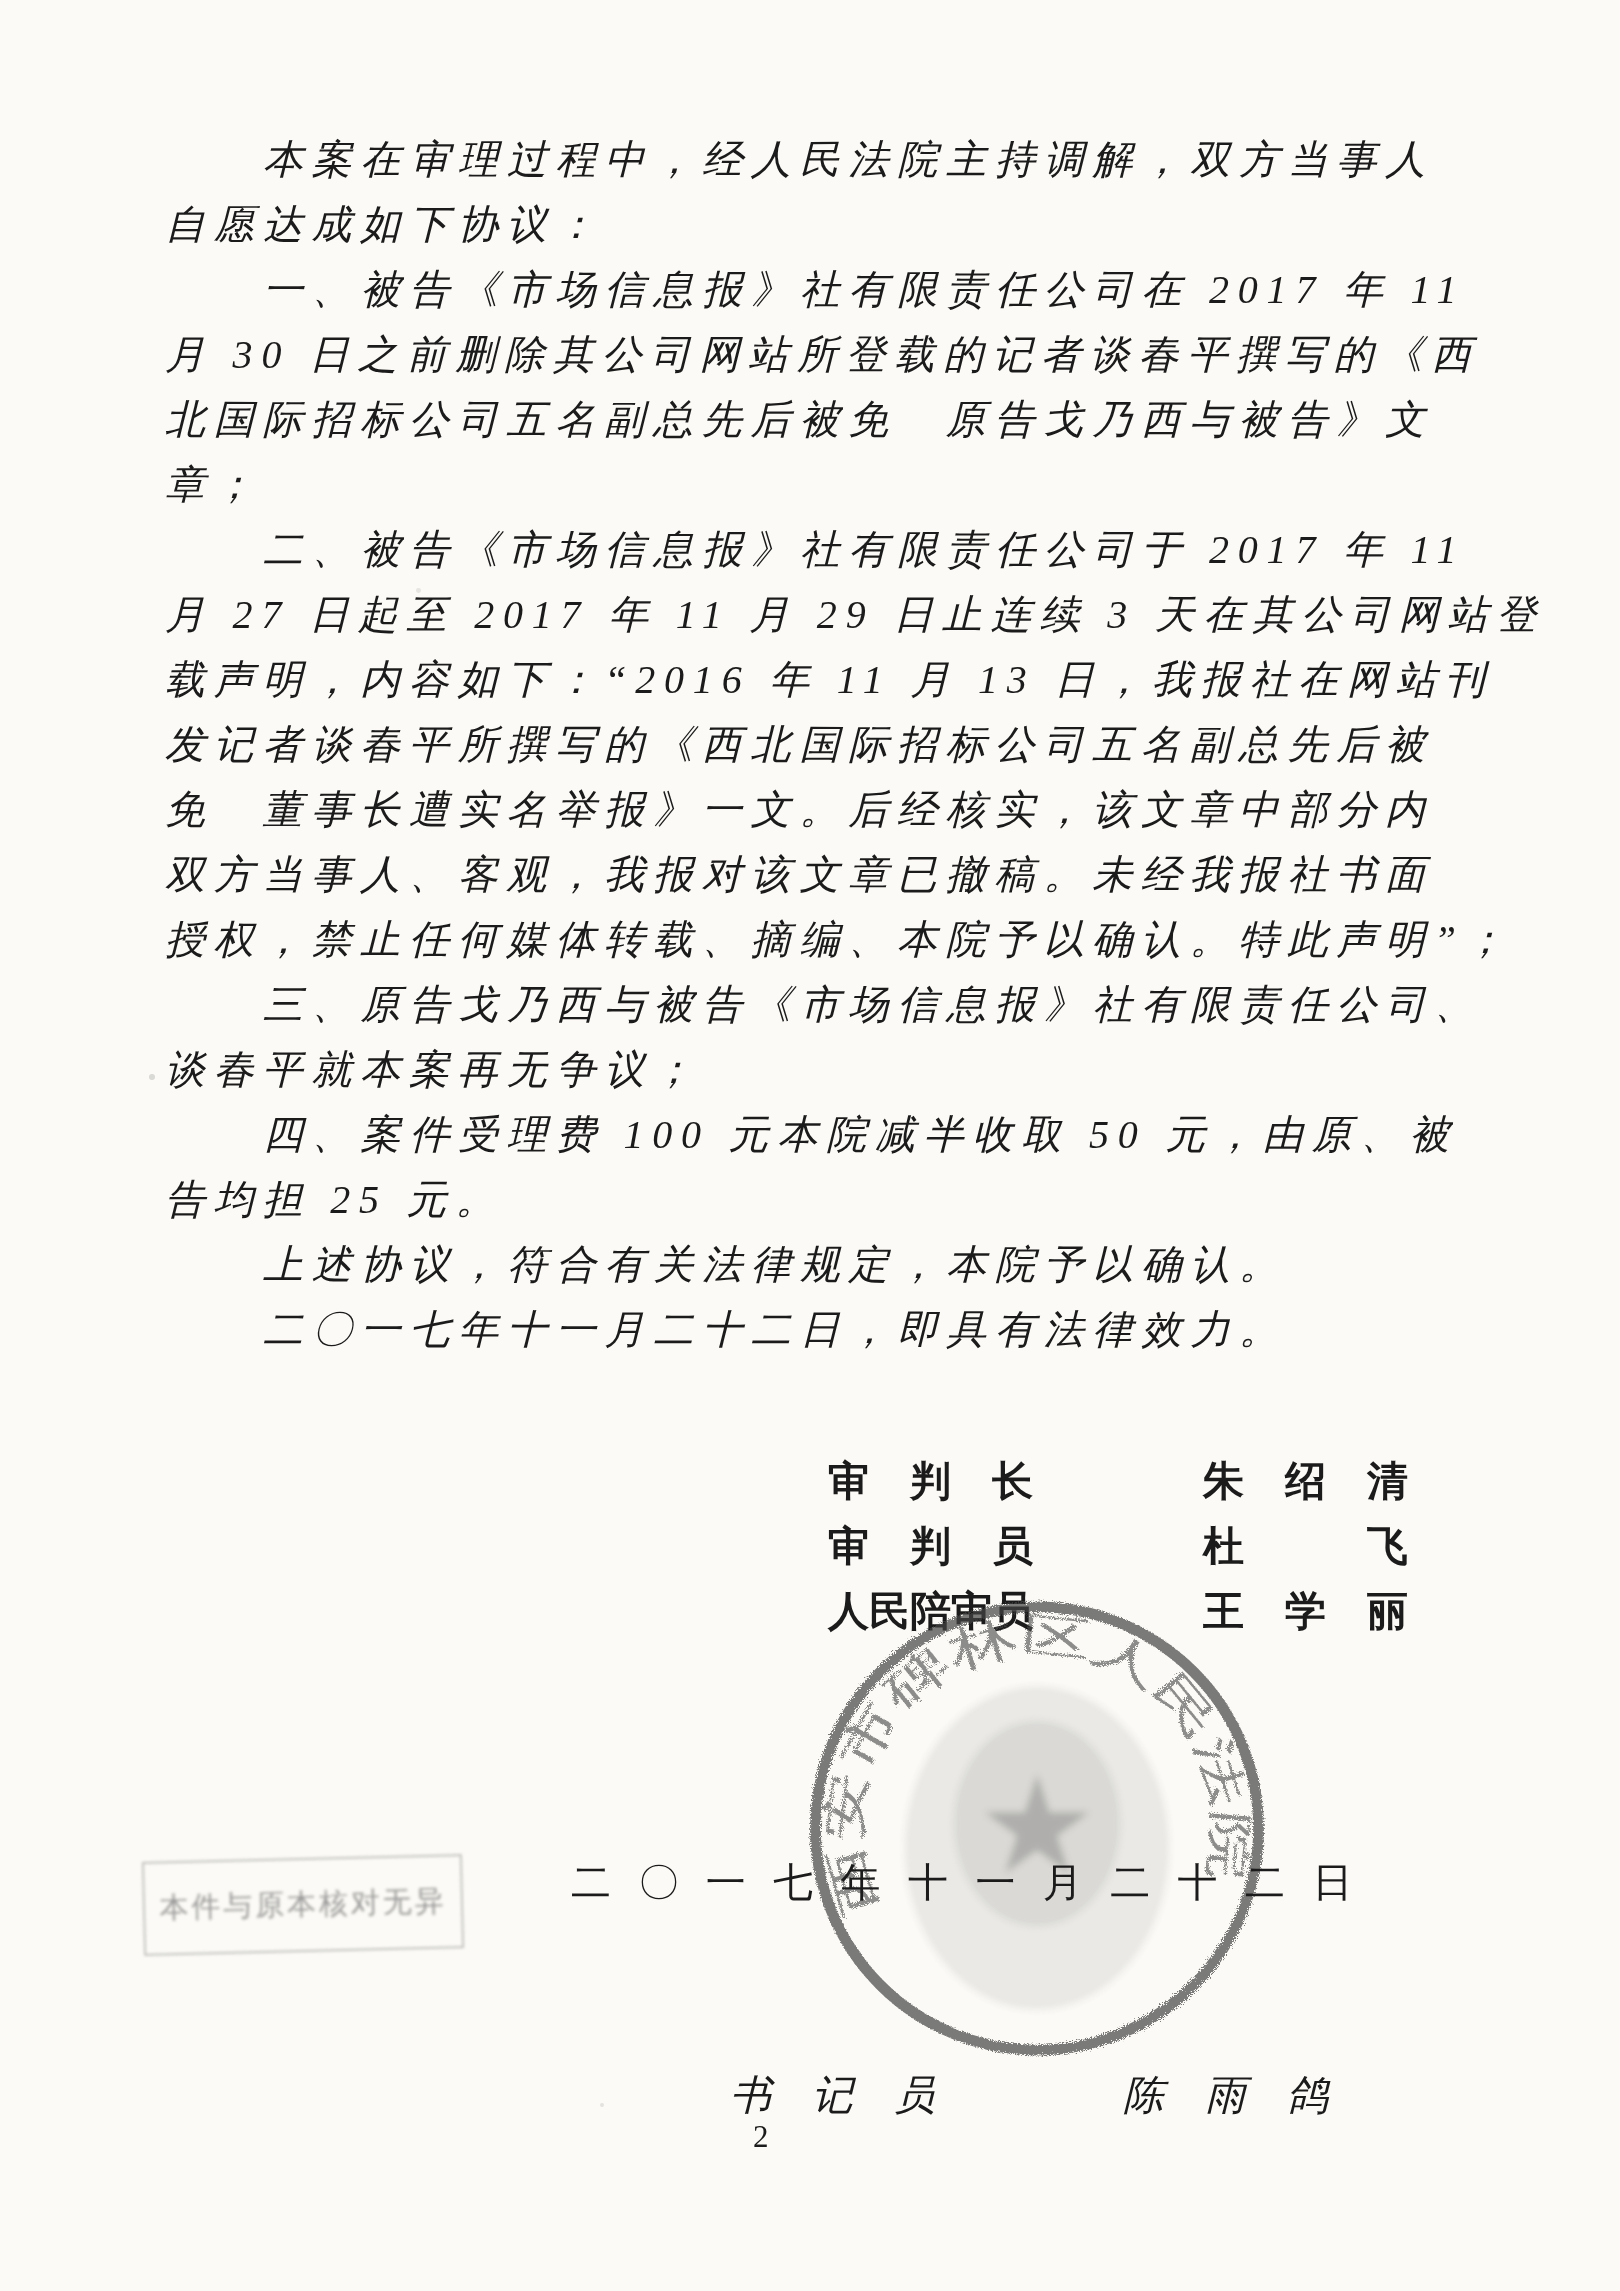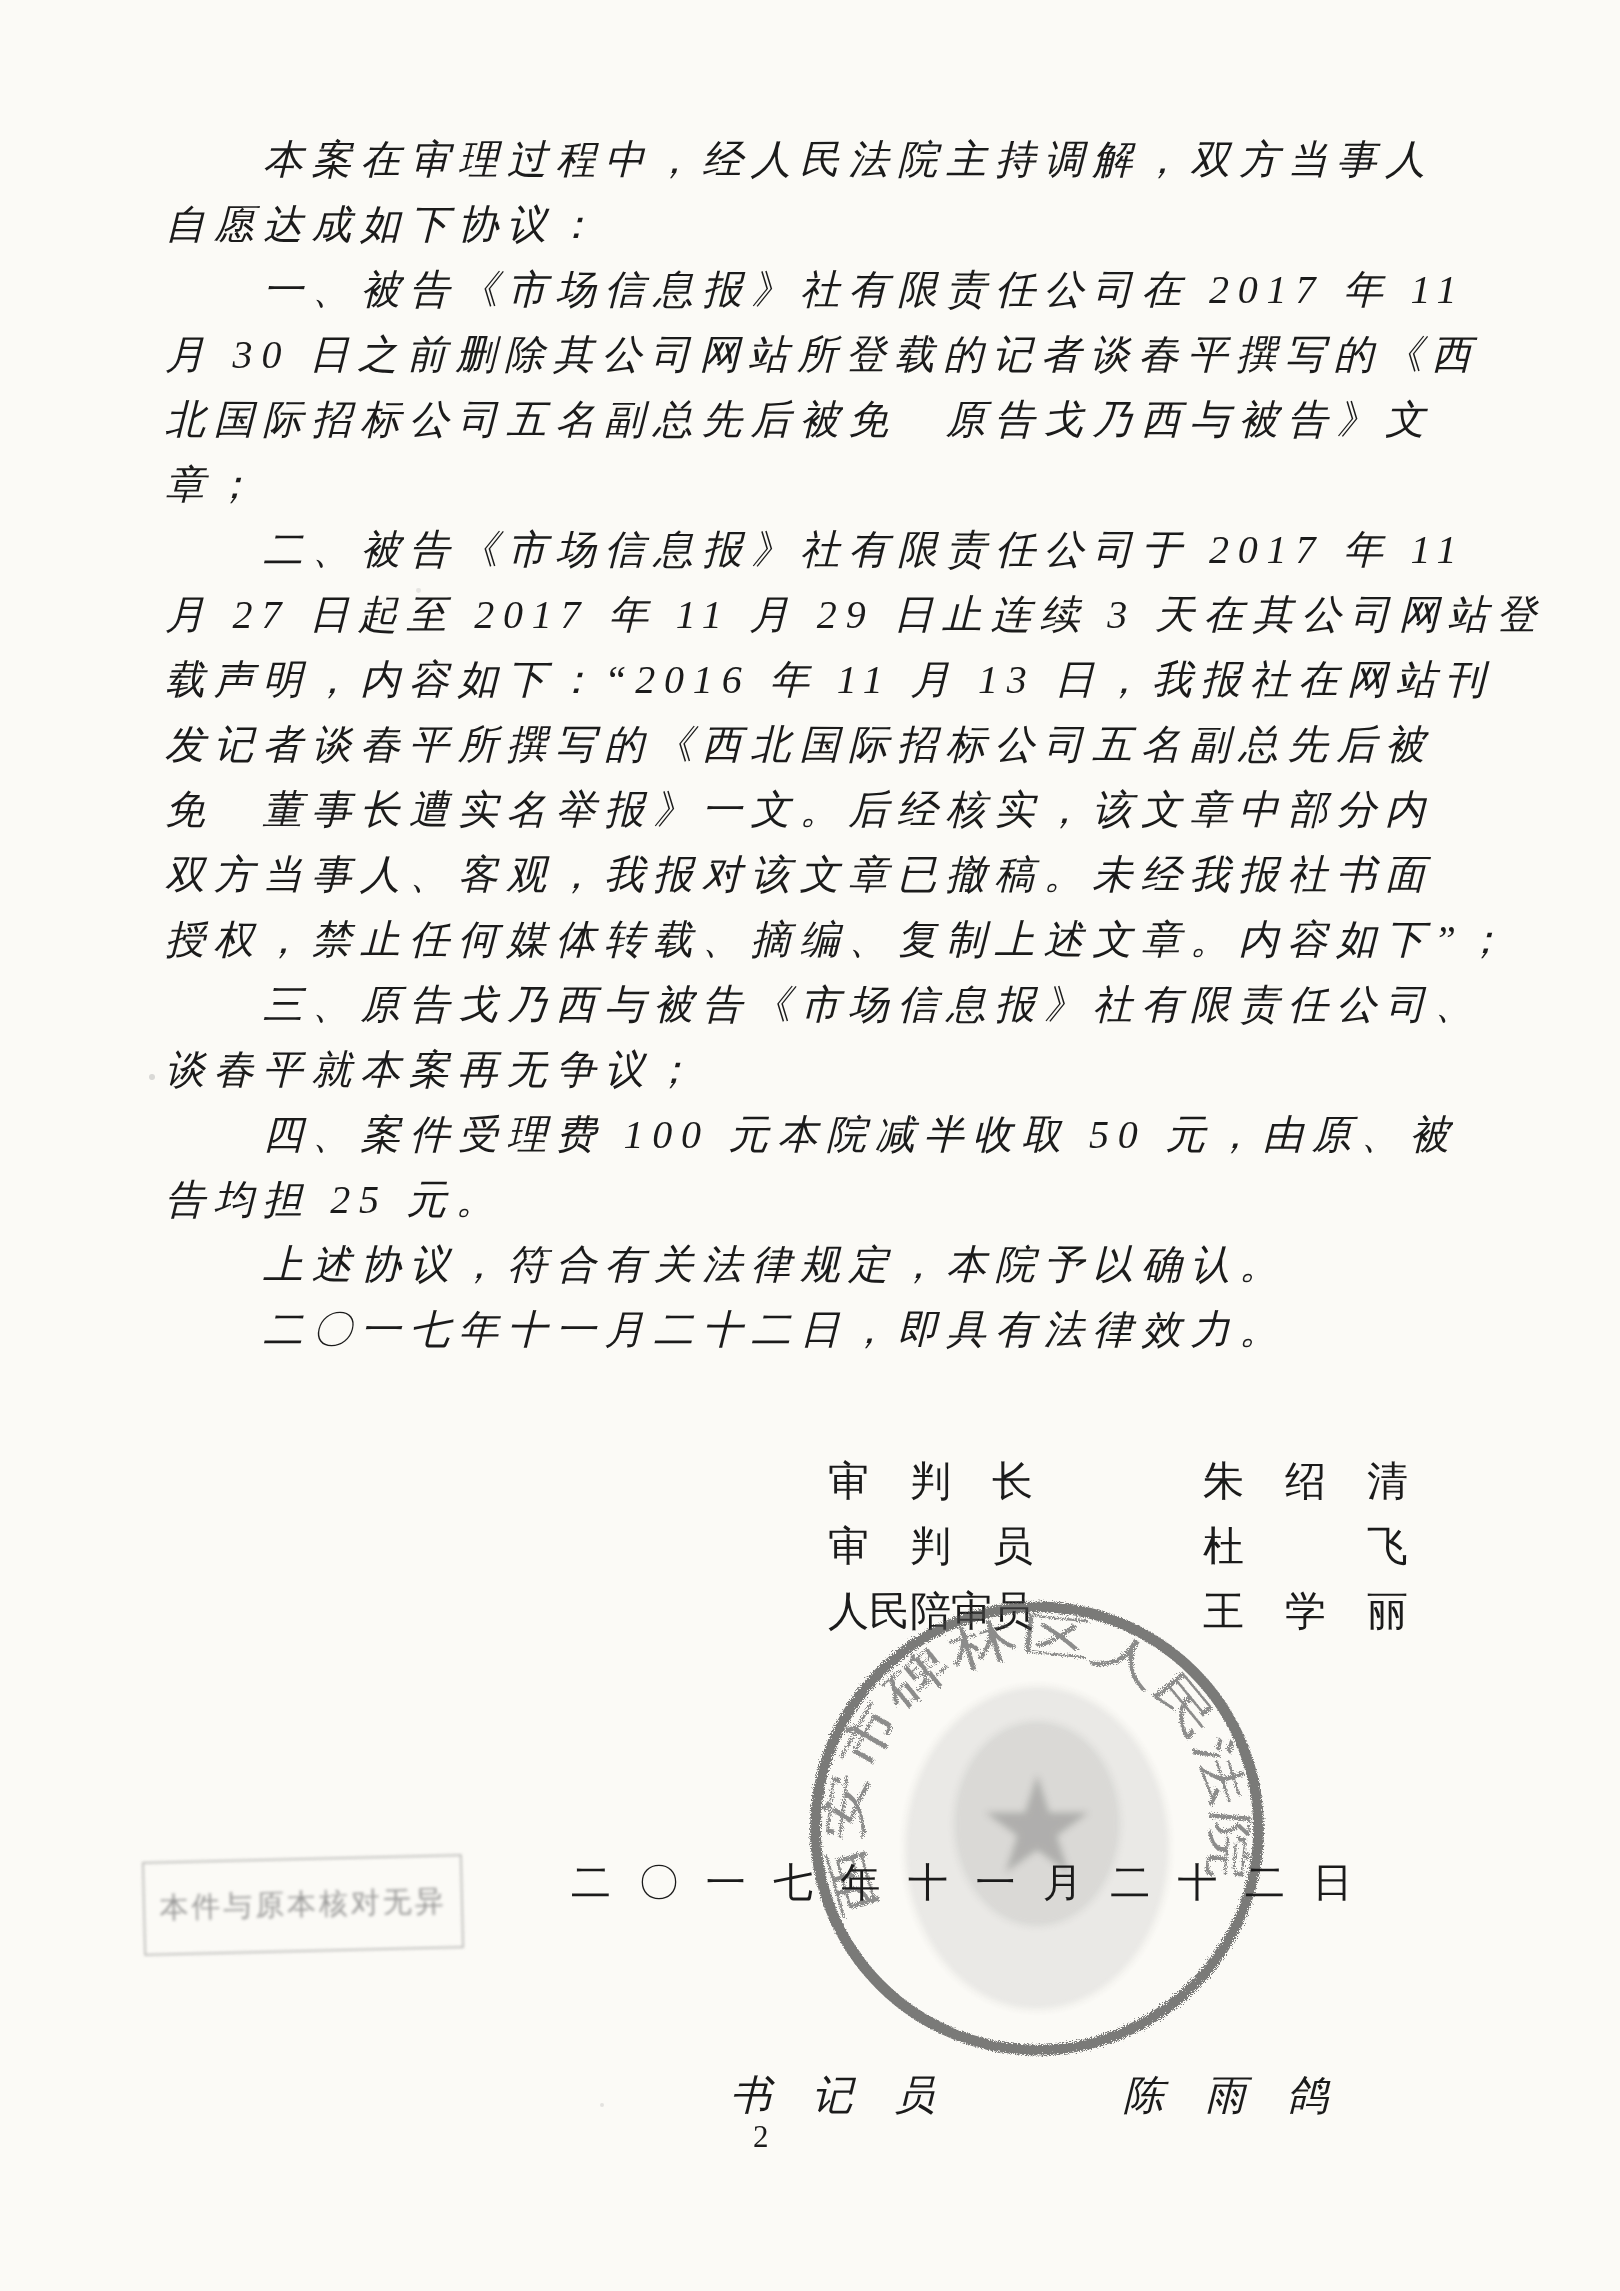--- a/index.html
+++ b/index.html
@@ -18,21 +18,21 @@
     position: absolute; left: 165px; top: 127px; width: 1333px;
     font-size: 40px; line-height: 65px; letter-spacing: 8.8px;
   }
   .line { white-space: nowrap; font-style: italic; }
   .line.indent { text-indent: 98px; }
 
   
   .sig-block { position: absolute; left: 828px; top: 1449px; width: 580px; }
   .sig-row {
     display: flex; justify-content: space-between;
-    font-size: 41px; line-height: 65px; white-space: nowrap;
+    font-size: 41px; line-height: 65px; white-space: nowrap; font-weight: bold;
   }
 
   
   .date-line {
     position: absolute; left: 571px; top: 1855px;
     font-size: 40px; letter-spacing: 27.4px; white-space: nowrap;
     z-index: 6;
   }
 
   
@@ -91,21 +91,21 @@
       <div class="line indent">一、被告《市场信息报》社有限责任公司在 2017 年 11</div>
       <div class="line">月 30 日之前删除其公司网站所登载的记者谈春平撰写的《西</div>
       <div class="line">北国际招标公司五名副总先后被免　原告戈乃西与被告》文</div>
       <div class="line">章；</div>
       <div class="line indent">二、被告《市场信息报》社有限责任公司于 2017 年 11</div>
       <div class="line">月 27 日起至 2017 年 11 月 29 日止连续 3 天在其公司网站登</div>
       <div class="line">载声明，内容如下：“2016 年 11 月 13 日，我报社在网站刊</div>
       <div class="line">发记者谈春平所撰写的《西北国际招标公司五名副总先后被</div>
       <div class="line">免　董事长遭实名举报》一文。后经核实，该文章中部分内</div>
       <div class="line">双方当事人、客观，我报对该文章已撤稿。未经我报社书面</div>
-      <div class="line">授权，禁止任何媒体转载、摘编、复制上述文章。内容如下”；</div>
+      <div class="line">授权，禁止任何媒体转载、摘编、本院予以确认。特此声明”；</div>
       <div class="line indent">三、原告戈乃西与被告《市场信息报》社有限责任公司、</div>
       <div class="line">谈春平就本案再无争议；</div>
       <div class="line indent">四、案件受理费 100 元本院减半收取 50 元，由原、被</div>
       <div class="line">告均担 25 元。</div>
       <div class="line indent">上述协议，符合有关法律规定，本院予以确认。</div>
       <div class="line indent">二〇一七年十一月二十二日，即具有法律效力。</div>
     </div>
 
   <div class="sig-block">
       <div class="sig-row">

